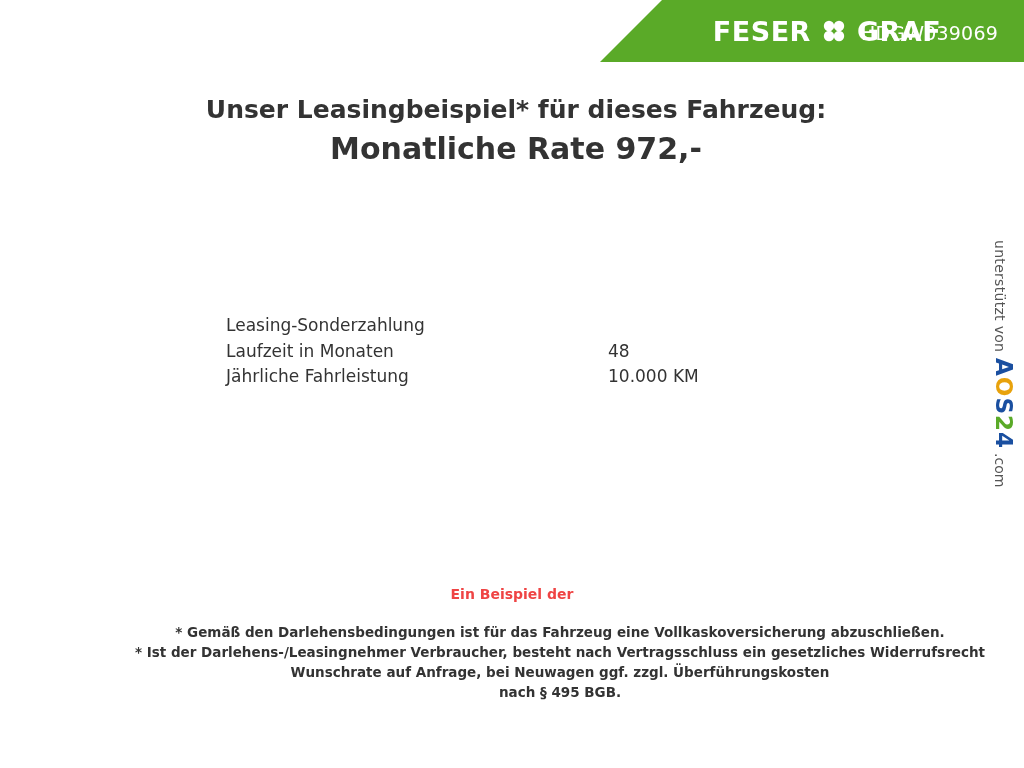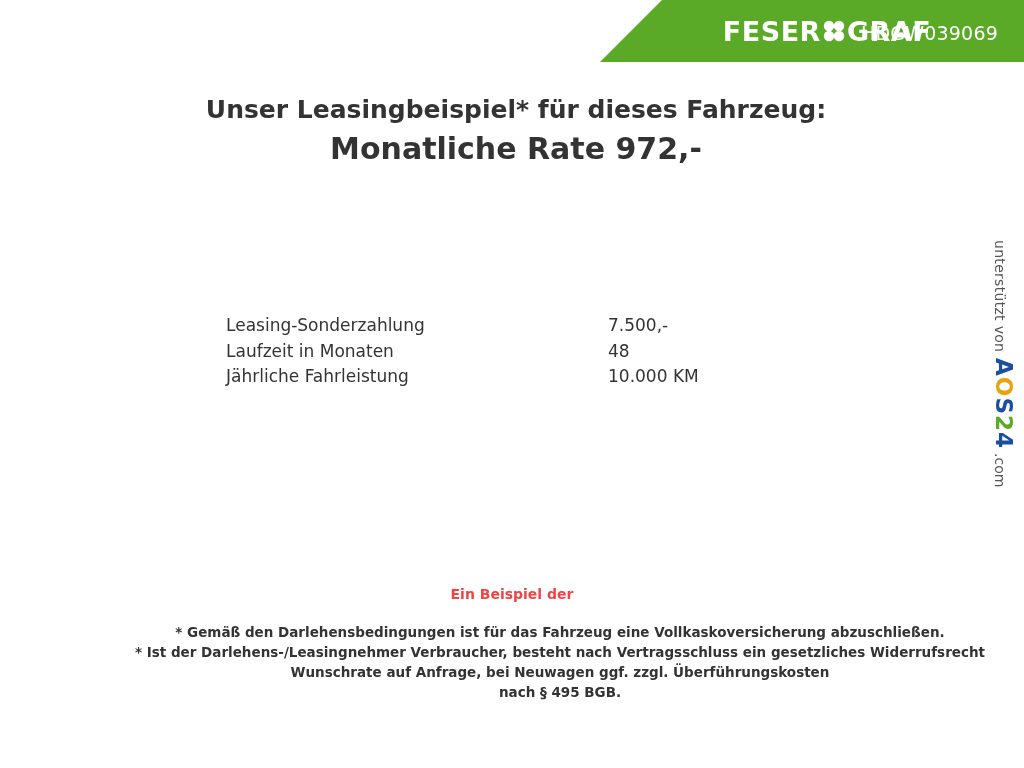--- a/index.html
+++ b/index.html
@@ -26,20 +26,21 @@
     background: #5aaa28;
     
     clip-path: polygon(62px 0, 424px 0, 424px 62px, 0 62px);
     display: flex;
     align-items: center;
     justify-content: center;
   }
   .brand {
     display: flex;
     align-items: center;
+    gap: 10px;
     color: #ffffff;
     font-size: 27px;
     font-weight: bold;
     letter-spacing: 0.5px;
     margin-left: 30px;
   }
   .brand-clover {
     display: inline-block;
     width: 26px;
     height: 26px;
@@ -186,21 +187,20 @@
 <div class="vehicle-id">HDGW039069</div>
 
 <div class="title-block">
   <div class="title-line1">Unser Leasingbeispiel* für dieses Fahrzeug:</div>
   <div class="title-line2">Monatliche Rate 972,-</div>
 </div>
 
 <div class="details">
   <div class="details-row">
     <div class="details-label">Leasing-Sonderzahlung</div>
-    <div class="details-value">7.500,-</div>
   </div>
   <div class="details-row">
     <div class="details-label">Laufzeit in Monaten</div>
     <div class="details-value">48</div>
   </div>
   <div class="details-row">
     <div class="details-label">Jährliche Fahrleistung</div>
     <div class="details-value">10.000 KM</div>
   </div>
 </div>

